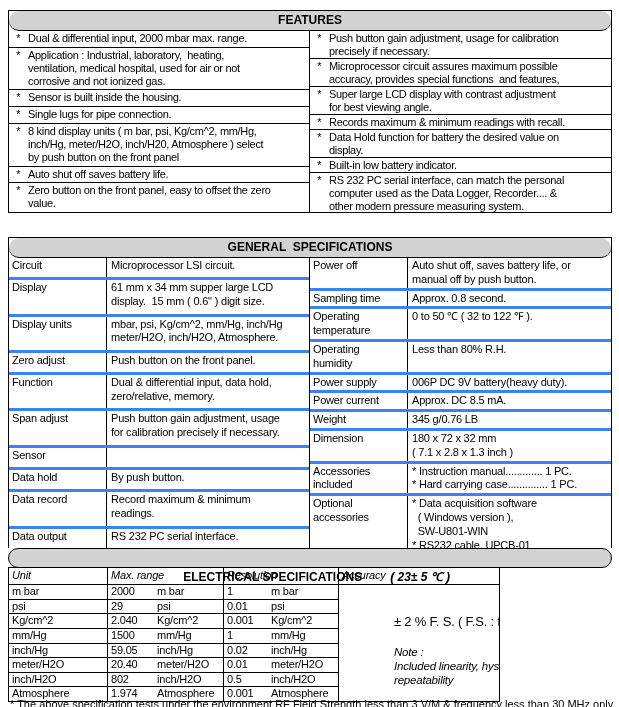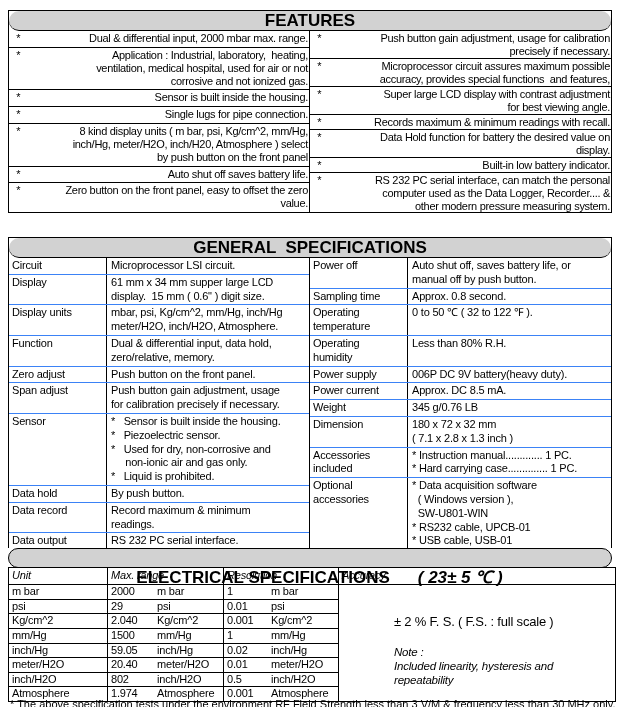--- a/index.html
+++ b/index.html
@@ -9,44 +9,44 @@
     font-family:"Liberation Sans", sans-serif; color:#000;
   }
   .sect { position:absolute; left:8px; width:604px; background:#fff; }
   .bordered { border:1px solid #000; }
   #features   { top:10px;  height:203px; }
   #general    { top:237px; height:312px; }
   #electrical { top:548px; }
   .sect-header {
     height:20px; line-height:19px; background:#d2d2d2;
     border-bottom:1px solid #000; text-align:center;
-    font-weight:bold; font-size:17px; white-space:pre;border-radius:10px;
+    font-weight:bold; font-size:12px; white-space:pre;border-radius:10px;
   }
   #electrical .sect-header { border:1px solid #000; }
   .two-col { display:flex; align-items:stretch; height:calc(100% - 20px); overflow:hidden; }
   .col { flex:1 1 50%; display:flex; flex-direction:column; overflow:hidden; }
   .col.left { border-right:1px solid #000; }
   .feat-item { display:flex; flex:1 0 auto; border-bottom:1px solid #000; overflow:hidden; }
   .col .feat-item:last-child, .col .spec-row:last-child { border-bottom:none; }
   .feat-star { flex:0 0 19px; text-align:center; font-size:11px; line-height:13px; padding-top:1px; }
   .feat-text {
     flex:1; white-space:pre; overflow:hidden;
-    font-size:11px; letter-spacing:-0.3px; line-height:13px; padding:1px 1px 0 0;text-align:right;
-  }
-  .spec-row { display:flex; flex:1 0 auto; border-bottom:1px solid #3b82f6; overflow:hidden; }
+    font-size:11px; letter-spacing:-0.3px; line-height:13px; padding:1px 1px 0 0;
+  }
+  .spec-row { display:flex; flex:1 0 auto; border-bottom:3px solid #3b82f6; overflow:hidden; }
   .spec-label {
     flex:0 0 98px; border-right:1px solid #000;
     font-size:11px; letter-spacing:-0.2px; line-height:13.8px;
     padding:1px 1px 1px 3px; white-space:pre; overflow:hidden;
   }
   .spec-value {
     flex:1; font-size:11px; letter-spacing:-0.2px; line-height:13.8px;
     padding:1px 1px 1px 4px; white-space:pre; overflow:hidden;
   }
-  #electrical table { border-collapse:collapse; width:608px; table-layout:fixed; margin-top:-1px; }
+  #electrical table { border-collapse:collapse; width:492px; table-layout:fixed; margin-top:-1px; }
   #electrical th, #electrical td {
     border:1px solid #000; font-size:11px; letter-spacing:-0.2px;
     line-height:13px; padding:0 0 0 3px; text-align:left; vertical-align:top;
     overflow:hidden; white-space:pre;
   }
   #electrical th { font-style:italic; font-weight:normal; height:17px; line-height:15px; }
   #electrical th.acc-h { text-align:left;margin-top:13px; }
   #electrical td { height:14px; }
   .elec-num { display:inline-block; width:46px; }
   .res-num  { display:inline-block; width:44px; }
@@ -148,40 +148,35 @@
           <div class="spec-label">Display</div>
           <div class="spec-value">61 mm x 34 mm supper large LCD
 display.  15 mm ( 0.6" ) digit size.</div>
         </div>
         <div class="spec-row">
           <div class="spec-label">Display units</div>
           <div class="spec-value">mbar, psi, Kg/cm^2, mm/Hg, inch/Hg
 meter/H2O, inch/H2O, Atmosphere.</div>
         </div>
         <div class="spec-row">
+          <div class="spec-label">Zero adjust</div>
+          <div class="spec-value">Push button on the front panel.</div>
+        </div>
+        <div class="spec-row">
           <div class="spec-label">Function</div>
           <div class="spec-value">Dual &amp; differential input, data hold,
 zero/relative, memory.</div>
         </div>
         <div class="spec-row">
-          <div class="spec-label">Zero adjust</div>
-          <div class="spec-value">Push button on the front panel.</div>
-        </div>
-        <div class="spec-row">
           <div class="spec-label">Span adjust</div>
           <div class="spec-value">Push button gain adjustment, usage
 for calibration precisely if necessary.</div>
         </div>
         <div class="spec-row">
           <div class="spec-label">Sensor</div>
-          <div class="spec-value">*   Sensor is built inside the housing.
-*   Piezoelectric sensor.
-*   Used for dry, non-corrosive and
-     non-ionic air and gas only.
-*   Liquid is prohibited.</div>
         </div>
         <div class="spec-row">
           <div class="spec-label">Data hold</div>
           <div class="spec-value">By push button.</div>
         </div>
         <div class="spec-row">
           <div class="spec-label">Data record</div>
           <div class="spec-value">Record maximum &amp; minimum
 readings.</div>
         </div>

